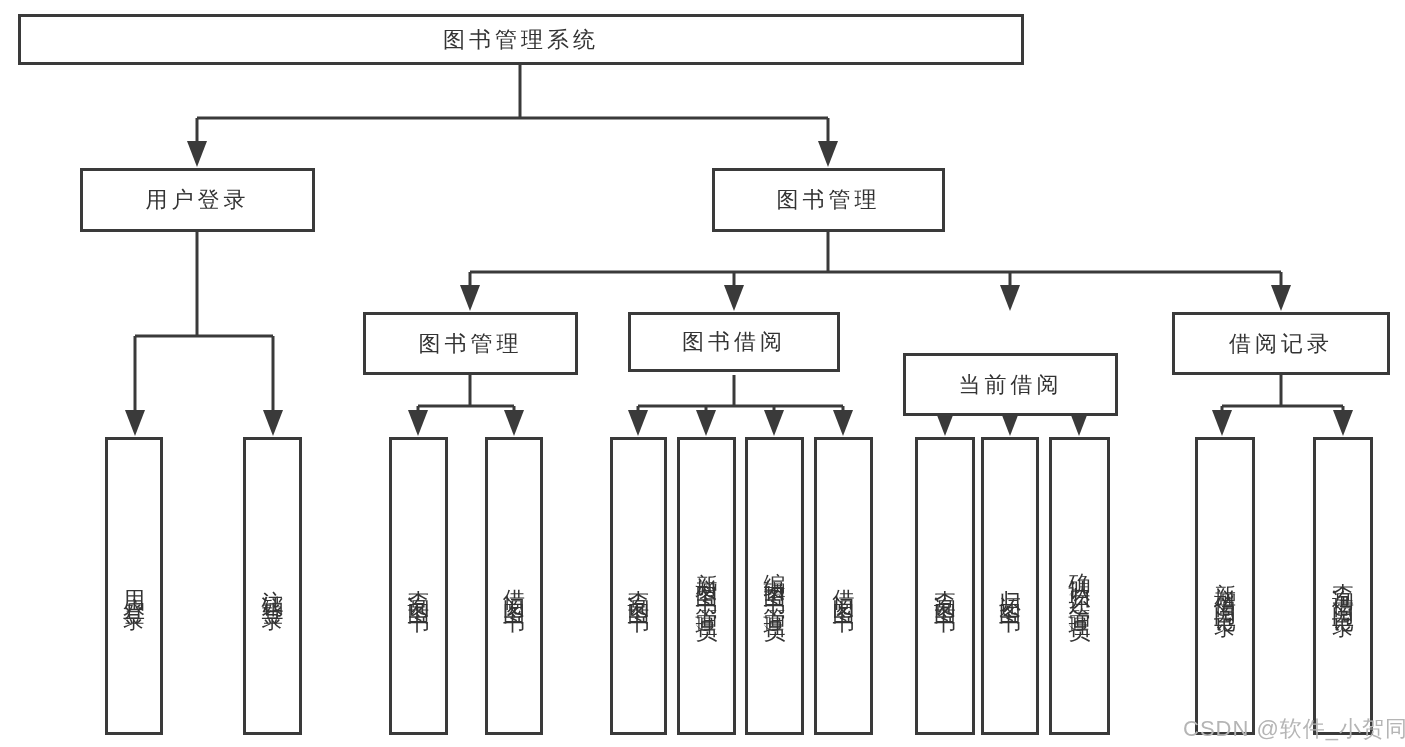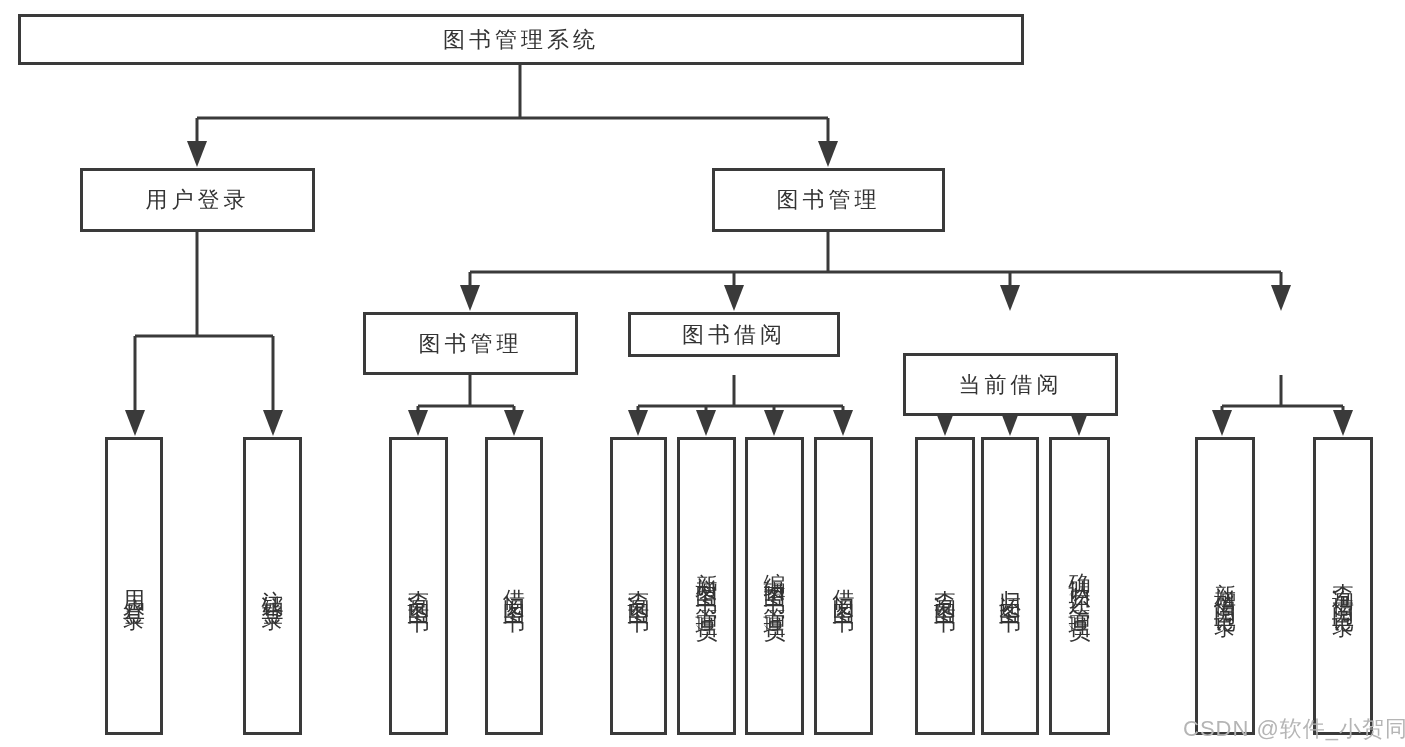--- a/index.html
+++ b/index.html
@@ -31,21 +31,21 @@
   .node .label{
     font-size:22px;
     letter-spacing:4px;
     color:var(--text);
     white-space:nowrap;
   }
   .node.h-root{left:18px;top:14px;width:1006px;height:51px;}
   .node.l1a{left:80px;top:168px;width:235px;height:64px;}
   .node.l1b{left:712px;top:168px;width:233px;height:64px;}
   .node.l2a{left:363px;top:312px;width:215px;height:63px;}
-  .node.l2b{left:628px;top:312px;width:212px;height:45px;justify-content:center;}
+  .node.l2b{left:628px;top:312px;width:212px;height:60px;justify-content:center;}
   .node.l2c{left:903px;top:312px;width:215px;height:63px;margin-top:41px;}
   .node.l2d{left:1172px;top:312px;width:218px;height:63px;}
   .node.leaf{top:437px;height:298px;}
   .node.leaf .label{
     writing-mode:vertical-rl;
     text-orientation:mixed;
     letter-spacing:7px;
     font-size:22px;
     line-height:1;
     white-space:nowrap;
@@ -140,20 +140,23 @@
 
   <div class="node l2a">
     <span class="label">图书管理</span>
   </div>
   <div class="node l2b">
     <span class="label">图书借阅</span>
   </div>
   <div class="node l2c">
     <span class="label">当前借阅</span>
   </div>
+  <div class="node l2d">
+    <span class="label">借阅记录</span>
+  </div>
 
   <div class="node leaf" style="left:105px;width:58px;">
     <span class="label">用户登录</span>
   </div>
   <div class="node leaf" style="left:243px;width:59px;">
     <span class="label">注销登录</span>
   </div>
   <div class="node leaf" style="left:389px;width:59px;">
     <span class="label">查询图书</span>
   </div>

